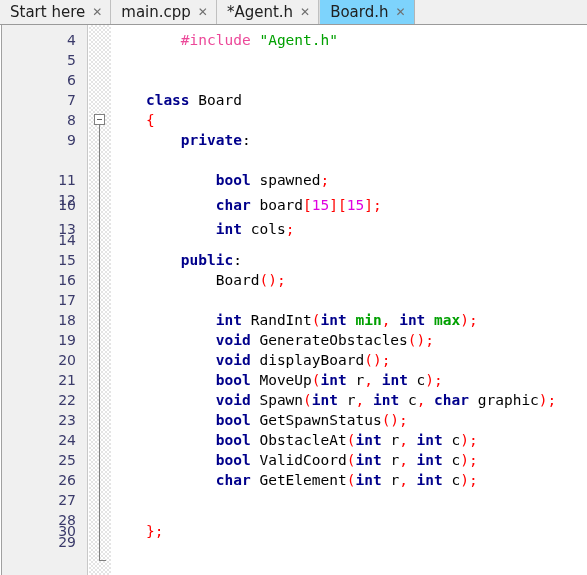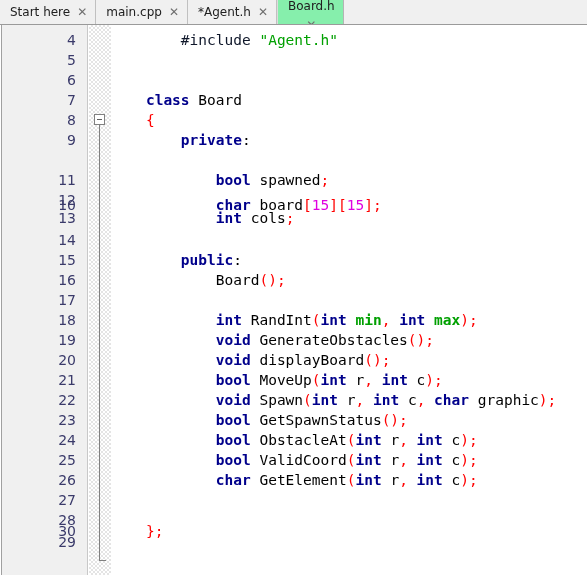--- a/index.html
+++ b/index.html
@@ -33,35 +33,34 @@
     align-items: center;
     gap: 7px;
     padding: 0 8px 0 10px;
     background: #f0f0f0;
     border-right: 1px solid #c0c0c0;
     box-sizing: border-box;
     cursor: default;
     position: relative;
   }
   .tab.active {
-    background: #86efac;
+    background: #7dd3fc;
     border-right: 1px solid #b4b4b4;
     border-left: 1px solid #dcdcdc;
-    flex-direction: column;
   }
   .tab.active:after {
     content: "";
     position: absolute;
     left: 0; right: 0; bottom: -1px;
     height: 1px;
     background: #ffffff;
   }
   .tab-label {
     font-family: "DejaVu Sans", sans-serif;
-    font-size: 12px;
+    font-size: 15px;
     color: #202020;
     white-space: nowrap;
     line-height: 1;
   }
   .tab-close {
     font-family: "DejaVu Sans", sans-serif;
     font-size: 12px;
     font-weight: bold;
     color: #6e6e6e;
     line-height: 1;
@@ -139,21 +138,21 @@
     font-family: "DejaVu Sans Mono", monospace;
     font-size: 14.5px;
     line-height: 20px;
     white-space: pre;
     color: #000000;
   }
 
   
   .t-plain   { color: #000000; }
   .t-kw      { color: #00008b; font-weight: bold; }
-  .t-pre     { color: #0f172a; }
+  .t-pre     { color: #ec4899; }
   .t-str     { color: #00a000; }
   .t-num     { color: #e000e0; }
   .t-punc    { color: #ff0000; }
   .t-ident-h { color: #00a000; font-weight: bold; }
 
   
   .fold-box {
     position: absolute;
     left: 93px;
     width: 11px;
@@ -215,21 +214,21 @@
   <div class="code-surface" id="code-host">
       <div class="line" style="top: 5px;"><span class="lnum">4</span><span class="ltext"><span class="t-plain">        </span><span class="t-pre">#include</span><span class="t-plain"> </span><span class="t-str">"Agent.h"</span></span></div>
       <div class="line" style="top: 25px;"><span class="lnum">5</span><span class="ltext"></span></div>
       <div class="line" style="top: 45px;"><span class="lnum">6</span><span class="ltext"></span></div>
       <div class="line" style="top: 65px;"><span class="lnum">7</span><span class="ltext"><span class="t-plain">    </span><span class="t-kw">class</span><span class="t-plain"> Board</span></span></div>
       <div class="line" style="top: 85px;"><span class="lnum">8</span><span class="ltext"><span class="t-plain">    </span><span class="t-punc">{</span></span></div>
       <div class="line" style="top: 105px;"><span class="lnum">9</span><span class="ltext"><span class="t-plain">        </span><span class="t-kw">private</span><span class="t-plain">:</span></span></div>
       <div class="line" style="top: 125px; margin-top: 45px;"><span class="lnum">10</span><span class="ltext"><span class="t-plain">            </span><span class="t-kw">char</span><span class="t-plain"> board</span><span class="t-punc">[</span><span class="t-num">15</span><span class="t-punc">][</span><span class="t-num">15</span><span class="t-punc">];</span></span></div>
       <div class="line" style="top: 145px;"><span class="lnum">11</span><span class="ltext"><span class="t-plain">            </span><span class="t-kw">bool</span><span class="t-plain"> spawned</span><span class="t-punc">;</span></span></div>
       <div class="line" style="top: 165px;"><span class="lnum">12</span></div>
-      <div class="line" style="top: 183px;"><span class="lnum">13</span><span class="ltext"><span class="t-plain">            </span><span class="t-kw">int</span><span class="t-plain"> cols</span><span class="t-punc">;</span></span></div>
+      <div class="line" style="top: 194px;"><span class="lnum">13</span><span class="ltext"><span class="t-plain">            </span><span class="t-kw">int</span><span class="t-plain"> cols</span><span class="t-punc">;</span></span></div>
       <div class="line" style="top: 205px;"><span class="lnum">14</span><span class="ltext"></span></div>
       <div class="line" style="top: 225px;"><span class="lnum">15</span><span class="ltext"><span class="t-plain">        </span><span class="t-kw">public</span><span class="t-plain">:</span></span></div>
       <div class="line" style="top: 245px;"><span class="lnum">16</span><span class="ltext"><span class="t-plain">            </span><span class="t-plain">Board</span><span class="t-punc">();</span></span></div>
       <div class="line" style="top: 265px;"><span class="lnum">17</span><span class="ltext"></span></div>
       <div class="line" style="top: 285px;"><span class="lnum">18</span><span class="ltext"><span class="t-plain">            </span><span class="t-kw">int</span><span class="t-plain"> RandInt</span><span class="t-punc">(</span><span class="t-kw">int</span><span class="t-plain"> </span><span class="t-ident-h">min</span><span class="t-punc">,</span><span class="t-plain"> </span><span class="t-kw">int</span><span class="t-plain"> </span><span class="t-ident-h">max</span><span class="t-punc">);</span></span></div>
       <div class="line" style="top: 305px;"><span class="lnum">19</span><span class="ltext"><span class="t-plain">            </span><span class="t-kw">void</span><span class="t-plain"> GenerateObstacles</span><span class="t-punc">();</span></span></div>
       <div class="line" style="top: 325px;"><span class="lnum">20</span><span class="ltext"><span class="t-plain">            </span><span class="t-kw">void</span><span class="t-plain"> displayBoard</span><span class="t-punc">();</span></span></div>
       <div class="line" style="top: 345px;"><span class="lnum">21</span><span class="ltext"><span class="t-plain">            </span><span class="t-kw">bool</span><span class="t-plain"> MoveUp</span><span class="t-punc">(</span><span class="t-kw">int</span><span class="t-plain"> r</span><span class="t-punc">,</span><span class="t-plain"> </span><span class="t-kw">int</span><span class="t-plain"> c</span><span class="t-punc">);</span></span></div>
       <div class="line" style="top: 365px;"><span class="lnum">22</span><span class="ltext"><span class="t-plain">            </span><span class="t-kw">void</span><span class="t-plain"> Spawn</span><span class="t-punc">(</span><span class="t-kw">int</span><span class="t-plain"> r</span><span class="t-punc">,</span><span class="t-plain"> </span><span class="t-kw">int</span><span class="t-plain"> c</span><span class="t-punc">,</span><span class="t-plain"> </span><span class="t-kw">char</span><span class="t-plain"> graphic</span><span class="t-punc">);</span></span></div>
       <div class="line" style="top: 385px;"><span class="lnum">23</span><span class="ltext"><span class="t-plain">            </span><span class="t-kw">bool</span><span class="t-plain"> GetSpawnStatus</span><span class="t-punc">();</span></span></div>

